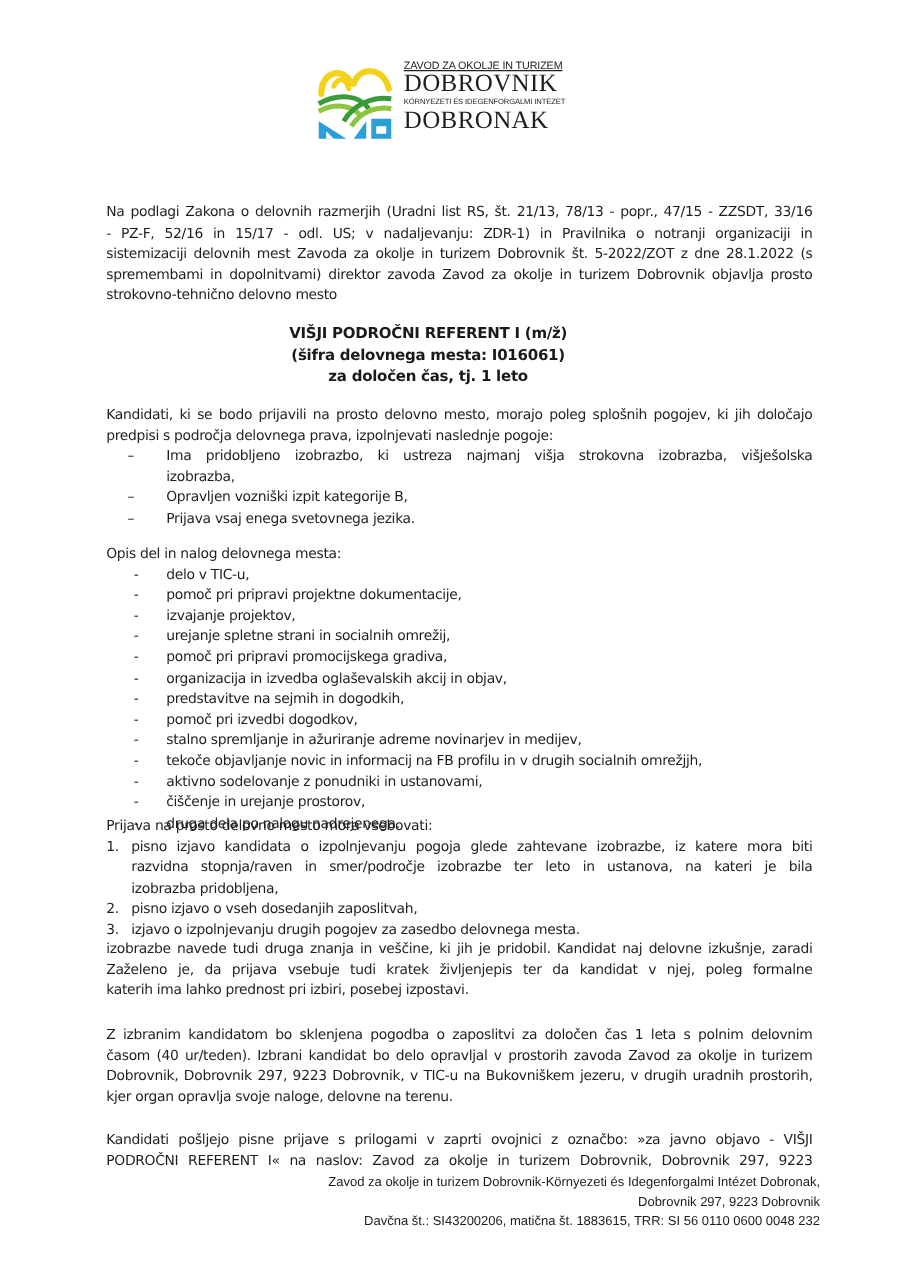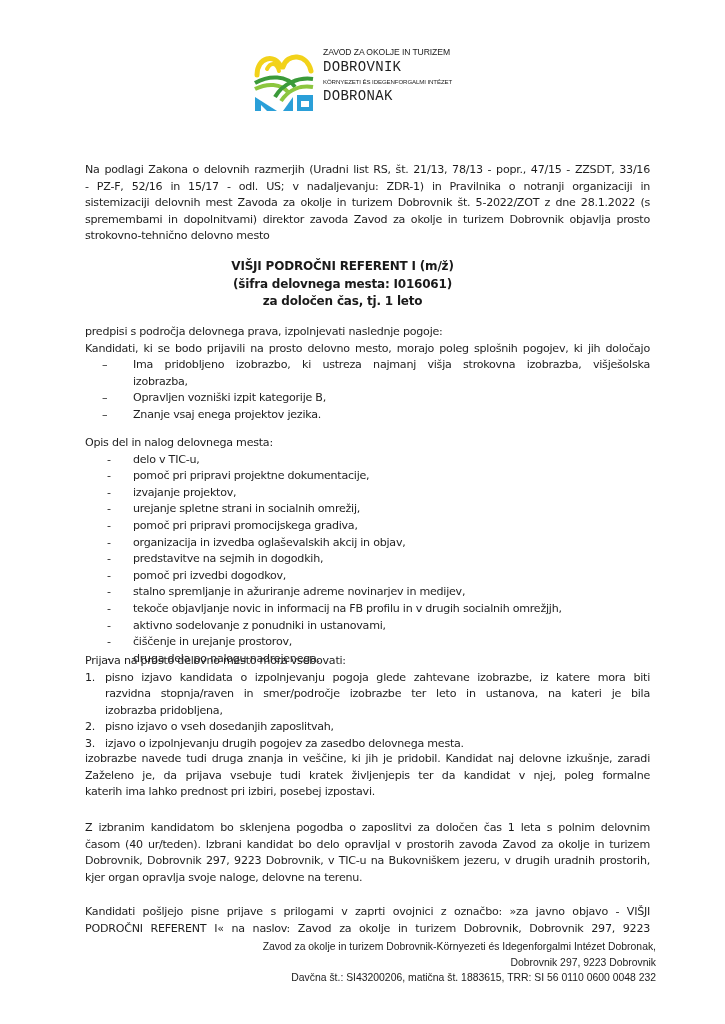--- a/index.html
+++ b/index.html
@@ -6,22 +6,22 @@
   body {
     width: 725px; height: 1024px; background: #ffffff; overflow: hidden;
     font-family: "DejaVu Sans", sans-serif; color: #1c1c1c; position: relative;
   }
   .page { position: absolute; left: 0; top: 0; width: 725px; height: 1024px; }
 
   
   .logo { position: absolute; left: 253px; top: 47px; width: 215px; height: 68px; }
   .logo-mark { position: absolute; left: 0; top: 0; width: 62px; height: 66px; }
   .logo-text { position: absolute; left: 70px; top: 0; width: 150px; }
-  .lt-small { font-family: "Liberation Sans", sans-serif; font-size: 8.6px; color: #222; letter-spacing: -0.1px; line-height: 10px; white-space: nowrap; }
-  .lt-big { font-family: Liberation Mono, monospace; font-size: 14px; color: #1e1e1e; line-height: 20px; letter-spacing: 0.3px; white-space: nowrap; }
+  .lt-small { font-family: "Liberation Sans", sans-serif; font-size: 8.6px; color: #222; letter-spacing: -0.1px; line-height: 10px; white-space: nowrap; text-decoration: underline; }
+  .lt-big { font-family: Liberation Serif, serif; font-size: 20px; color: #1e1e1e; line-height: 20px; letter-spacing: 0.3px; white-space: nowrap; }
   .lt-tiny { font-family: "Liberation Sans", sans-serif; font-size: 6.1px; color: #222; line-height: 9px; white-space: nowrap; letter-spacing: -0.1px; }
 
   
   .txt { position: absolute; left: 85px; width: 565px; font-size: 11.1px; line-height: 16.6px; letter-spacing: -0.25px; color: #1e1e1e; }
   .just-line { text-align: justify; text-align-last: justify; }
   .line { display: block; white-space: nowrap; }
 
   .title-block { position: absolute; left: 0; width: 685px; top: 258px; text-align: center; font-weight: bold; font-size: 12px; line-height: 17.5px; color: #1a1a1a; letter-spacing: -0.2px; }
 
   ul.dash, ul.bul, ol.num { margin: 0; padding: 0; list-style: none; }
@@ -72,35 +72,35 @@
     <span class="line">strokovno-tehnično delovno mesto</span>
   </div>
 
   <div class="title-block">
     <div>VIŠJI PODROČNI REFERENT I (m/ž)</div>
     <div>(šifra delovnega mesta: I016061)</div>
     <div>za določen čas, tj. 1 leto</div>
   </div>
 
   <div class="txt" style="top:324px;">
+    <span class="line just-line">Kandidati, ki se bodo prijavili na prosto delovno mesto, morajo poleg splošnih pogojev, ki jih določajo</span>
     <span class="line">predpisi s področja delovnega prava, izpolnjevati naslednje pogoje:</span>
-    <span class="line just-line">Kandidati, ki se bodo prijavili na prosto delovno mesto, morajo poleg splošnih pogojev, ki jih določajo</span>
     <ul class="dash">
       <li>
         <span class="mk">–</span>
         <span class="line just-line">Ima pridobljeno izobrazbo, ki ustreza najmanj višja strokovna izobrazba, višješolska</span>
         <span class="line">izobrazba,</span>
       </li>
       <li>
         <span class="mk">–</span>
         <span class="line">Opravljen vozniški izpit kategorije B,</span>
       </li>
       <li>
         <span class="mk">–</span>
-        <span class="line">Znanje vsaj enega projektov jezika.</span>
+        <span class="line">Prijava vsaj enega svetovnega jezika.</span>
       </li>
     </ul>
   </div>
 
   <div class="txt" style="top:435px;">
     <span class="line">Opis del in nalog delovnega mesta:</span>
     <ul class="bul" id="duties-list">
         <li>
           <span class="mk">-</span>
           <span class="line">delo v TIC-u,</span>

